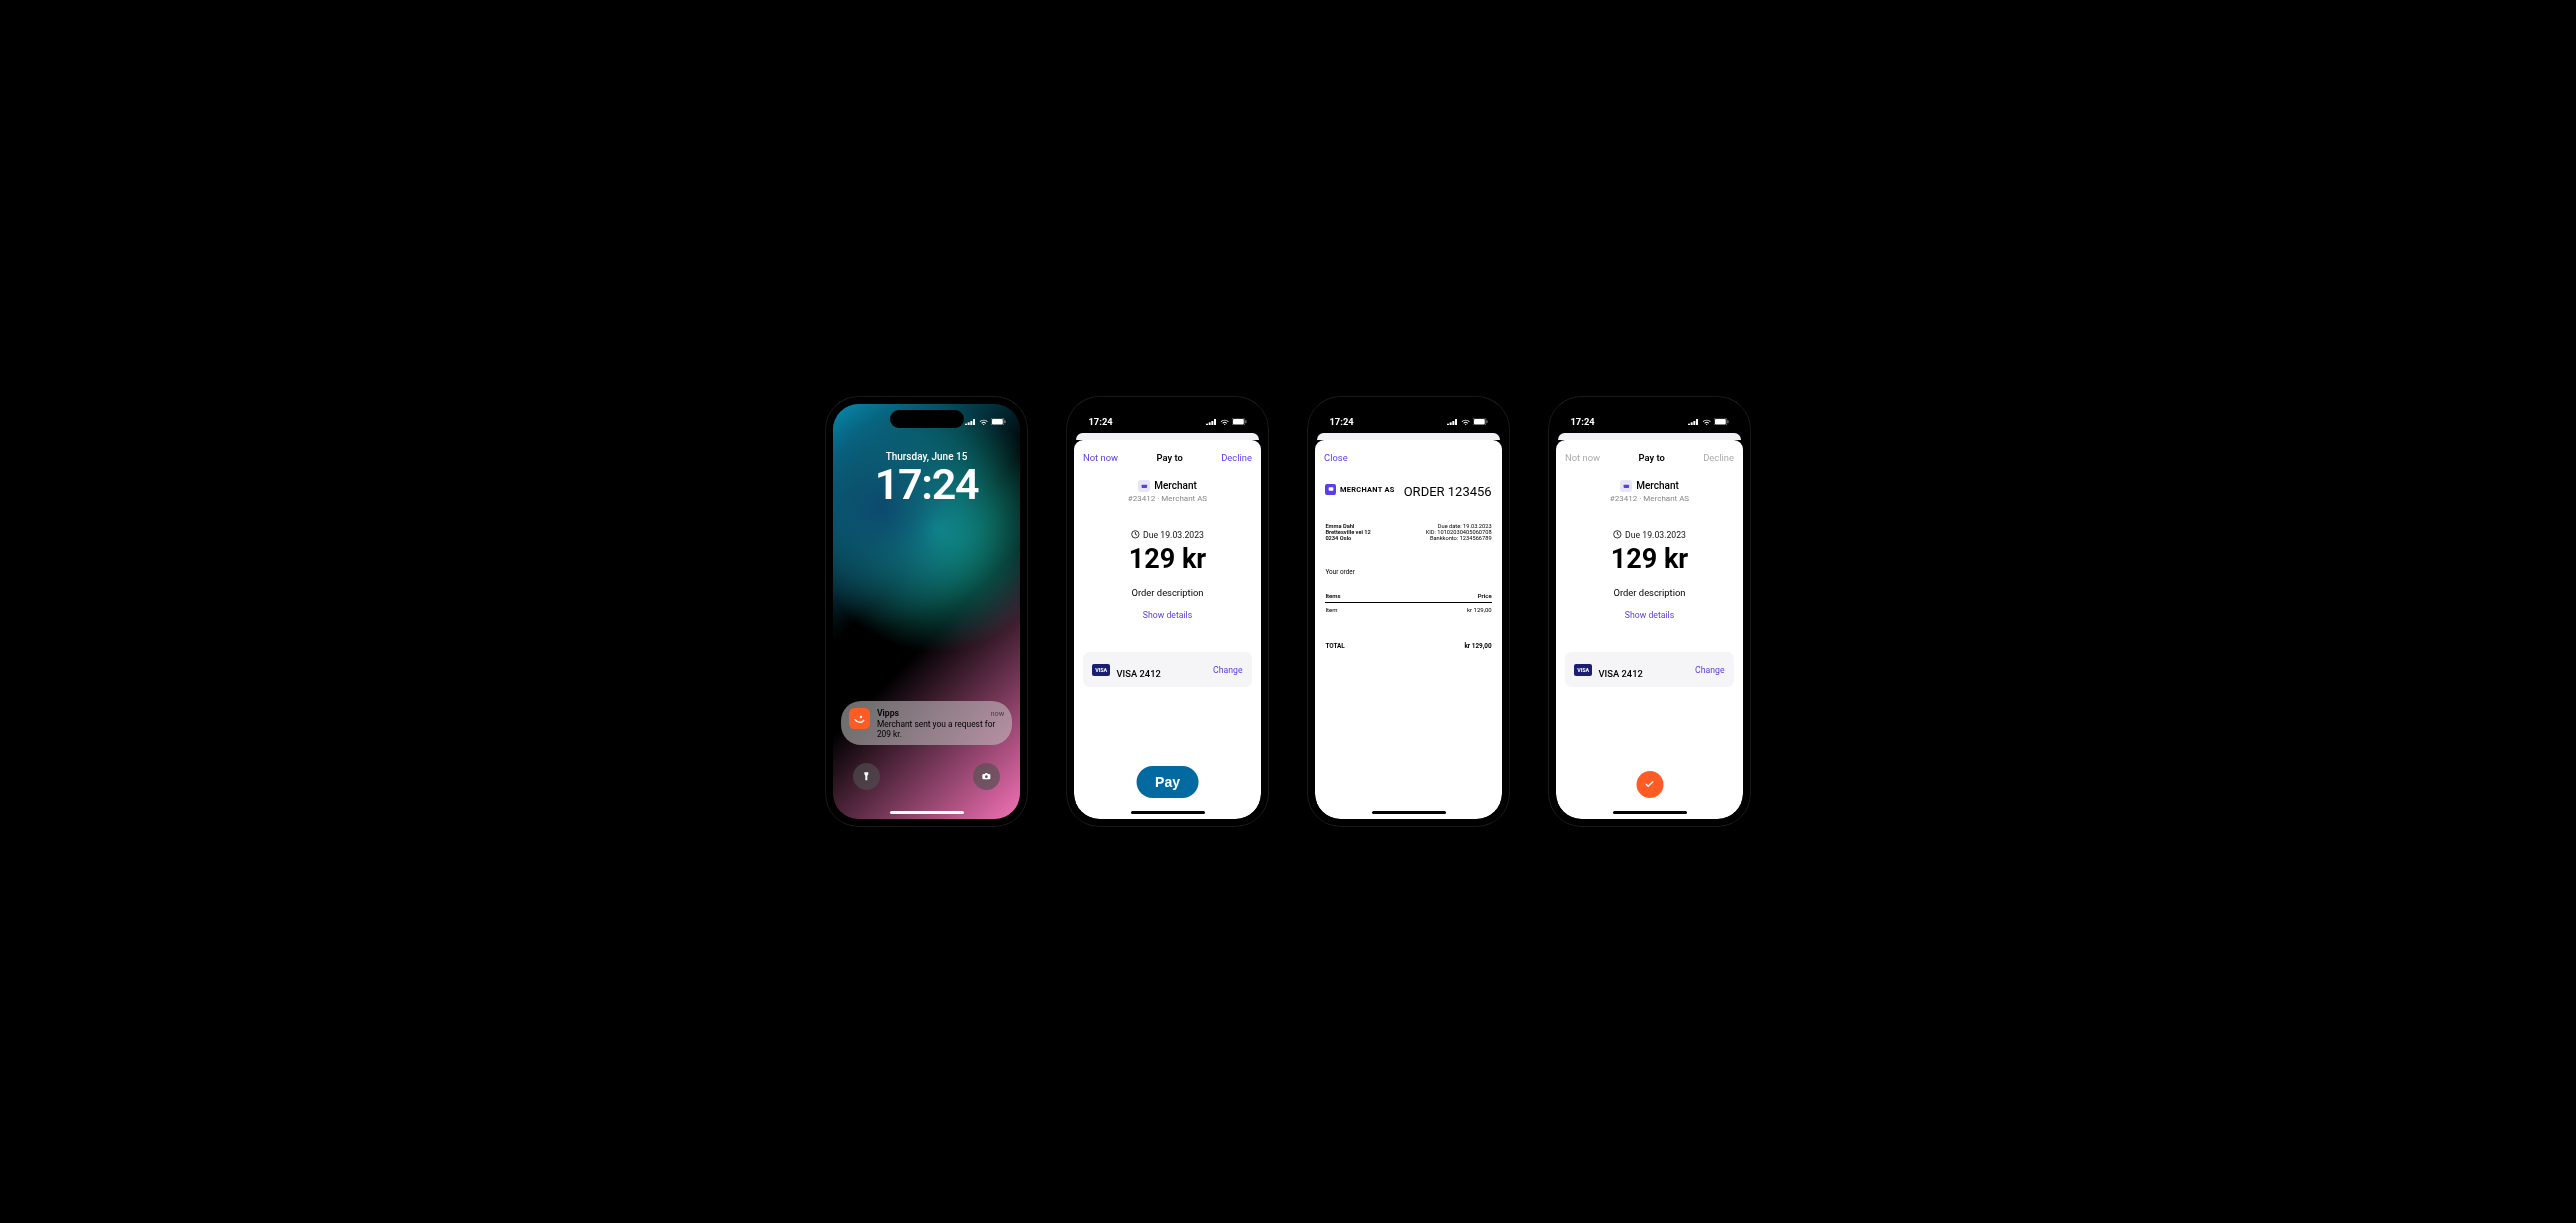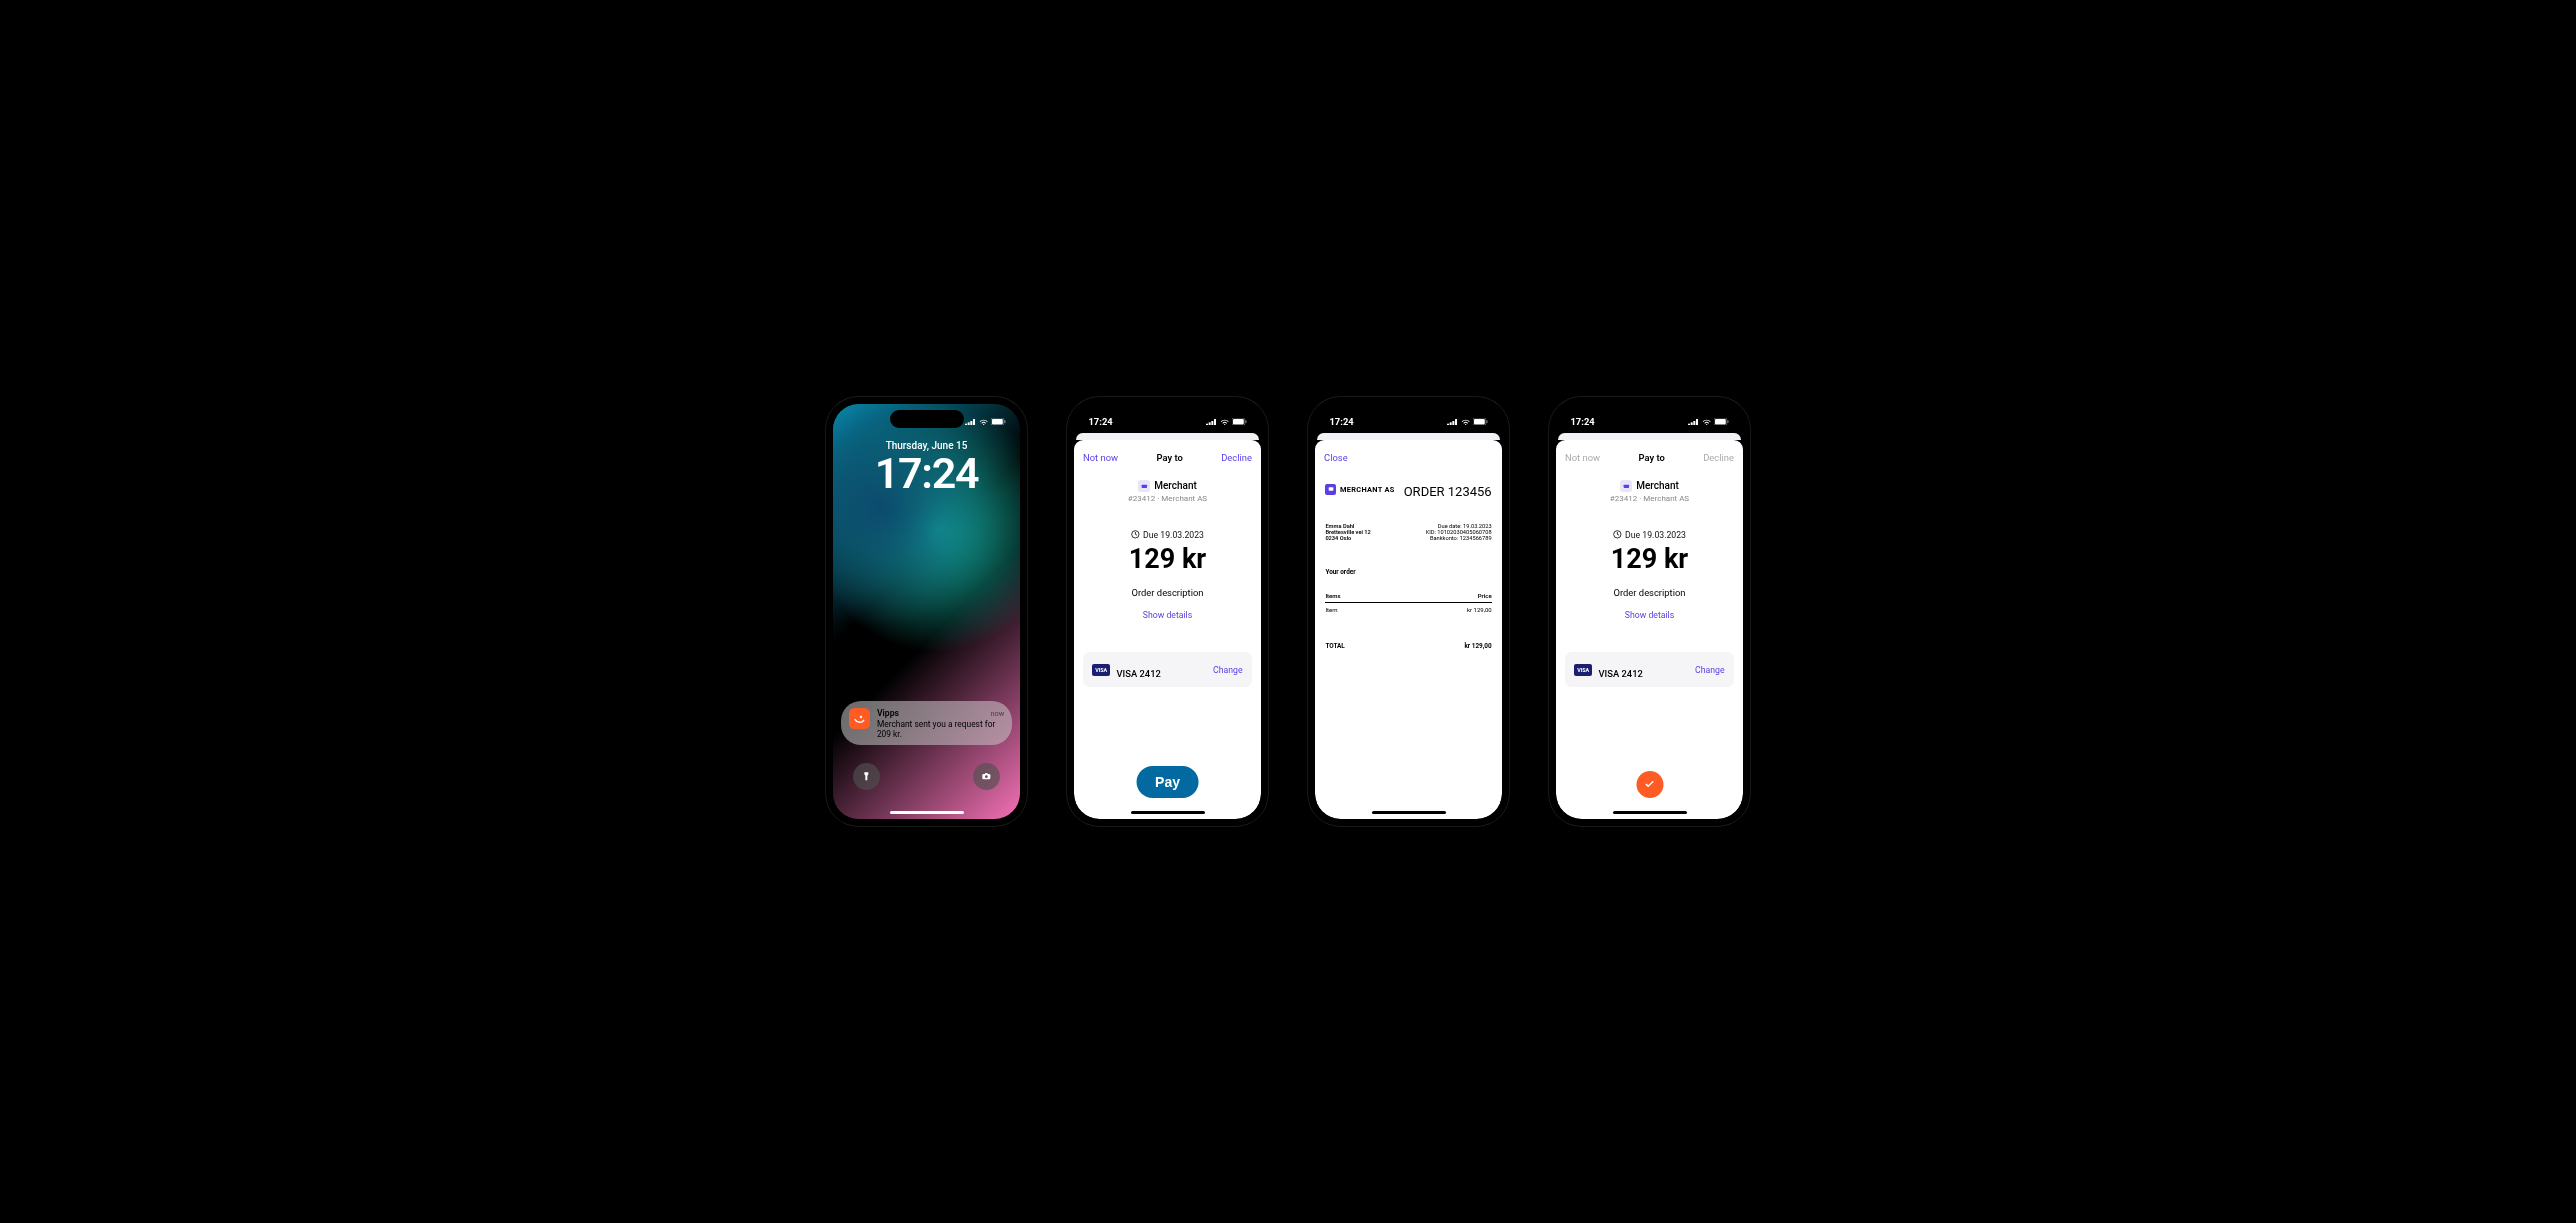--- a/index.html
+++ b/index.html
@@ -71,21 +71,21 @@
   
   .lock-bg {
     position: absolute; inset: 0;
     background:
       radial-gradient(circle at 25% 25%, #0c4a6e 0%, transparent 35%),
       radial-gradient(circle at 55% 30%, #14b8a6 0%, transparent 40%),
       linear-gradient(135deg, #0891b2 0%, #000 40%, #000 55%, #f472b6 100%);
   }
   .lock-content {
     position: relative; z-index: 5;
-    padding-top: 36px;
+    padding-top: 47px;
     text-align: center;
     color: #fff;
     height: 100%;
   }
   .lock-date { font-size: 10px; font-weight: 500; }
   .lock-time { font-size: 43px; font-weight: 600; letter-spacing: -1.3px; line-height: 1; margin-top: 1.3px; }
   .notification {
     position: absolute;
     bottom: 74px;
     left: 8px; right: 8px;
@@ -190,21 +190,21 @@
   .inv-logo-icon {
     width: 10.7px; height: 10.7px; background: #5b3ee5; border-radius: 2px;
     color: #fff; display: flex; align-items: center; justify-content: center; font-size: 6.7px;
   }
   .inv-merchant { font-weight: 700; font-size: 7.4px; letter-spacing: 0.3px; }
   .inv-order { font-weight: 400; font-size: 13px; }
   .inv-meta { display: flex; justify-content: space-between; margin-top: 24px; font-size: 5.7px; }
   .inv-meta-left div { font-weight: 600; }
   .inv-meta-right { text-align: right; }
   .inv-meta-right div { white-space: nowrap; }
-  .inv-section-title { font-weight: 700; font-size: 6.4px; margin-top: 27px; }
+  .inv-section-title { font-weight: 400; font-size: 6.4px; margin-top: 27px; }
   .inv-table { margin-top: 13.4px; }
   .inv-row { display: flex; justify-content: space-between; font-size: 6px; padding: 2.7px 0;}
   .inv-row.head { font-weight: 600; border-bottom: 0.7px solid #000; }
   .inv-total { display: flex; justify-content: space-between; font-weight: 700; font-size: 6.4px; margin-top: 27px; }
 
 </style>
 </head>
 <body>
 
 <div class="phones">

